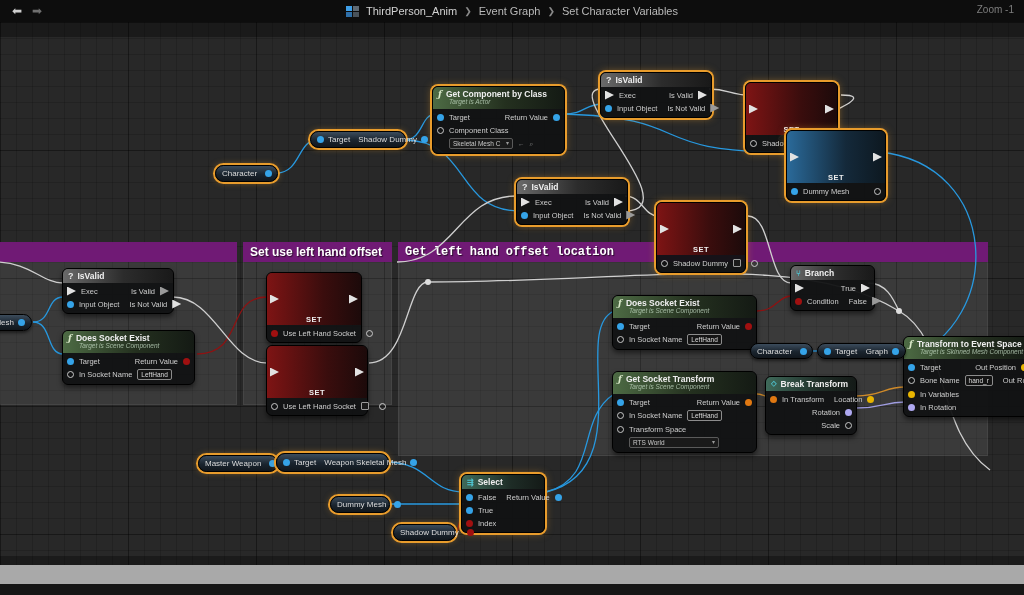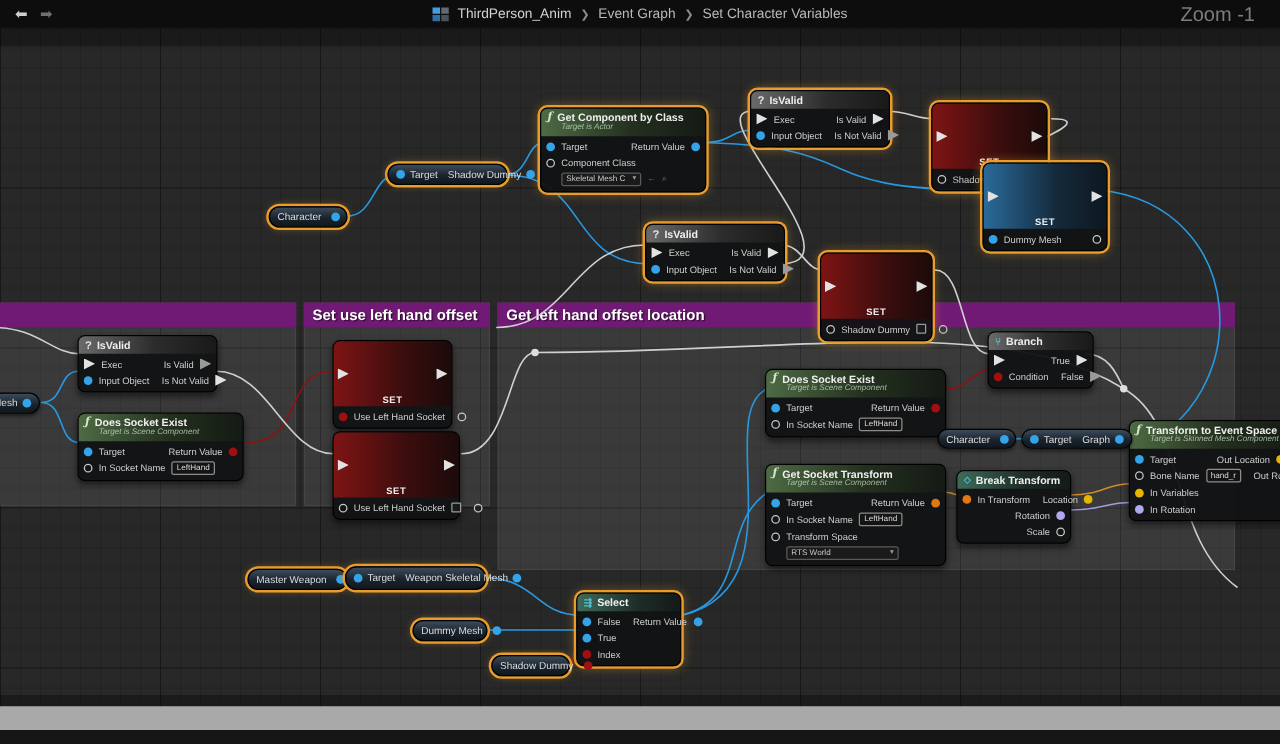--- a/index.html
+++ b/index.html
@@ -12,21 +12,21 @@
   .nav-arrows { position:absolute; left:12px; top:3px; display:flex; gap:10px; }
   .nav-arrow { font-size:12px; line-height:16px; }
   .nav-back { color:#cfcfcf; } .nav-fwd { color:#6f6f6f; }
   .crumb { margin:0 auto; display:flex; align-items:center; gap:7px; font-size:11px; color:#b9b9b9; }
   .bp-icon { display:grid; grid-template-columns:6px 6px; grid-template-rows:5px 5px; gap:1px; }
   .bp-icon i { display:block; }
   .bp-icon i:nth-child(1){background:#3e9fe8;} .bp-icon i:nth-child(2){background:#5f6a74;}
   .bp-icon i:nth-child(3){background:#2e6fa8;} .bp-icon i:nth-child(4){background:#49525a;}
   .crumb .sep { color:#8a8a8a; font-size:9px; }
   .crumb .lvl0 { color:#d2d2d2; }
-  .zoom-indicator { position:absolute; right:20px; top:4px; font-size:16px; color:#7d7d7d; }
+  .zoom-indicator { position:absolute; right:10px; top:4px; font-size:10px; color:#7d7d7d; }
 
   
   .canvas { position:absolute; top:22px; left:0; width:1024px; height:573px; background-color:#282828;
     background-image:
       linear-gradient(rgba(0,0,0,.30) 1px, transparent 1px),
       linear-gradient(90deg, rgba(0,0,0,.30) 1px, transparent 1px),
       linear-gradient(rgba(0,0,0,.16) 1px, transparent 1px),
       linear-gradient(90deg, rgba(0,0,0,.16) 1px, transparent 1px);
     background-size:128px 128px,128px 128px,16px 16px,16px 16px; }
   .band-topdark { position:absolute; top:22px; left:0; width:1024px; height:15px; background:rgba(0,0,0,.35); z-index:1; }
@@ -132,21 +132,21 @@
   <div class="band-botdark"></div>
 
   <div class="comment" style="left:0;top:242px;width:237px;height:163px;">
     <div class="cbody"></div>
       <div class="ctitle"></div>
   </div>
   <div class="comment" style="left:243px;top:242px;width:149px;height:163px;">
     <div class="cbody"></div>
       <div class="ctitle">Set use left hand offset</div>
   </div>
-  <div class="comment" style="left:398px;top:242px;width:590px;height:214px;">
+  <div class="comment" style="left:398px;top:242px;width:590px;height:214px;font-family:Liberation Mono, monospace;">
     <div class="cbody"></div>
       <div class="ctitle">Get left hand offset location</div>
   </div>
 
   <svg class="wires" width="1024" height="595" viewBox="0 0 1024 595">
     <path class="w-blue" d="M277,173 C300,173 298,140 317,140"></path>
     <path class="w-blue" d="M404,140 C424,140 420,114 436,114"></path>
     <path class="w-blue" d="M404,140 C470,140 455,211 519,211"></path>
     <path class="w-blue" d="M563,114 C586,114 584,104 603,104"></path>
     <path class="w-blue" d="M563,114 C700,118 640,152 788,152"></path>
@@ -484,21 +484,21 @@
     <div class="nhead h-green h2line">
         <span class="icon-f">ƒ</span>
       <span>Transform to Event Space</span>
       <span class="sub">Target is Skinned Mesh Component</span>
       </div>
     <div class="pins">
       <div class="prow">
           <span class="pc p-blue"></span>
         <span class="plabel">Target</span>
           <span class="grow"></span>
-        <span class="plabel">Out Location</span>
+        <span class="plabel">Out Position</span>
         <span class="pc p-vec"></span>
         </div>
       <div class="prow">
           <span class="pc p-purple hollow"></span>
         <span class="plabel">Bone Name</span>
         <span class="valbox">hand_r</span>
           <span class="grow"></span>
         <span class="plabel">Out Rotation</span>
         </div>
       <div class="prow">

